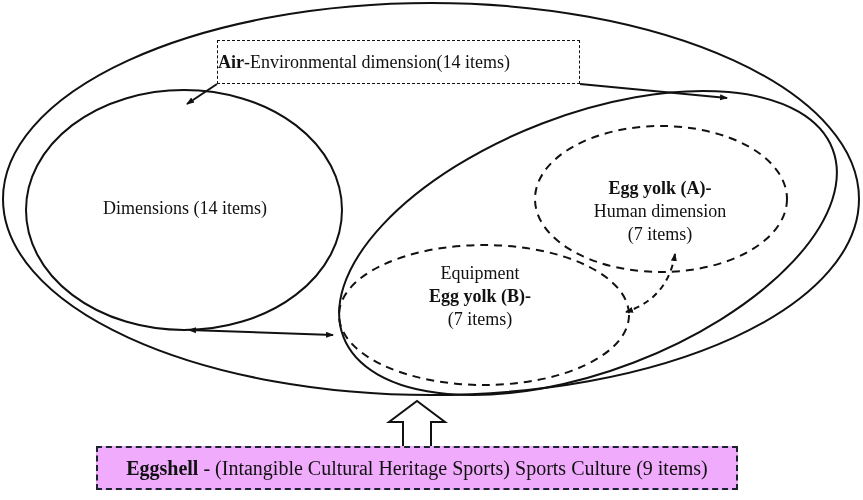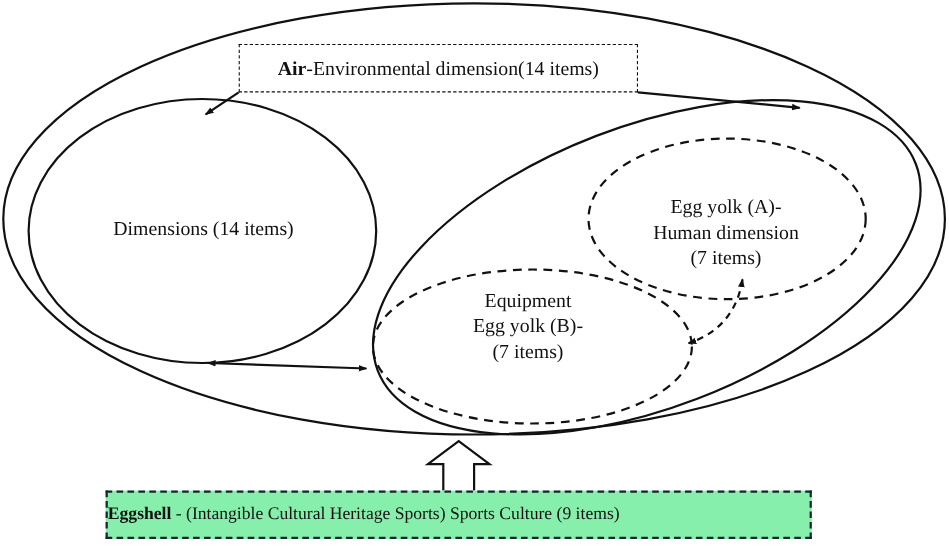--- a/index.html
+++ b/index.html
@@ -1,26 +1,26 @@
 <!DOCTYPE html>
 <html><head>
 <meta charset="utf-8">
 <style>
   html, body { margin: 0; padding: 0; background: #ffffff; }
   body { width: 863px; height: 500px; position: relative; overflow: hidden;
          font-family: "Liberation Serif", "DejaVu Serif", serif; color: #111; }
   svg.diagram { position: absolute; left: 0; top: 0; }
   .label { position: absolute; text-align: center; font-size: 18px; line-height: 23px; color: #111; }
-  .label b { font-weight: normal; }
+  .label b { font-weight: bold; }
   .box-air { position: absolute; left: 217px; top: 40px; width: 363px; height: 44px;
              border: 1.5px dashed #111; box-sizing: border-box;
-             display: flex; align-items: center; justify-content: center; font-size: 18px; background: #fff; }
+             display: flex; align-items: center; justify-content: flex-start; font-size: 18px; background: #fff; }
   .box-shell { position: absolute; left: 96px; top: 446px; width: 642px; height: 44px;
                border: 2.5px dashed #1a2430; box-sizing: border-box;
-               display: flex; align-items: center; font-size: 16px; background: #86efac; }
+               display: flex; align-items: center; justify-content: center; font-size: 20px; background: #f0abfc; }
 </style>
 </head>
 <body>
 
 <svg class="diagram" width="863" height="500">
   <defs>
     <marker id="ah" markerWidth="8" markerHeight="8" refX="7" refY="4" orient="auto" markerUnits="userSpaceOnUse">
       <path d="M0,1 L8,4 L0,7 Z" fill="#111"></path>
     </marker>
     <marker id="ahs" markerWidth="8" markerHeight="8" refX="1" refY="4" orient="auto" markerUnits="userSpaceOnUse">

